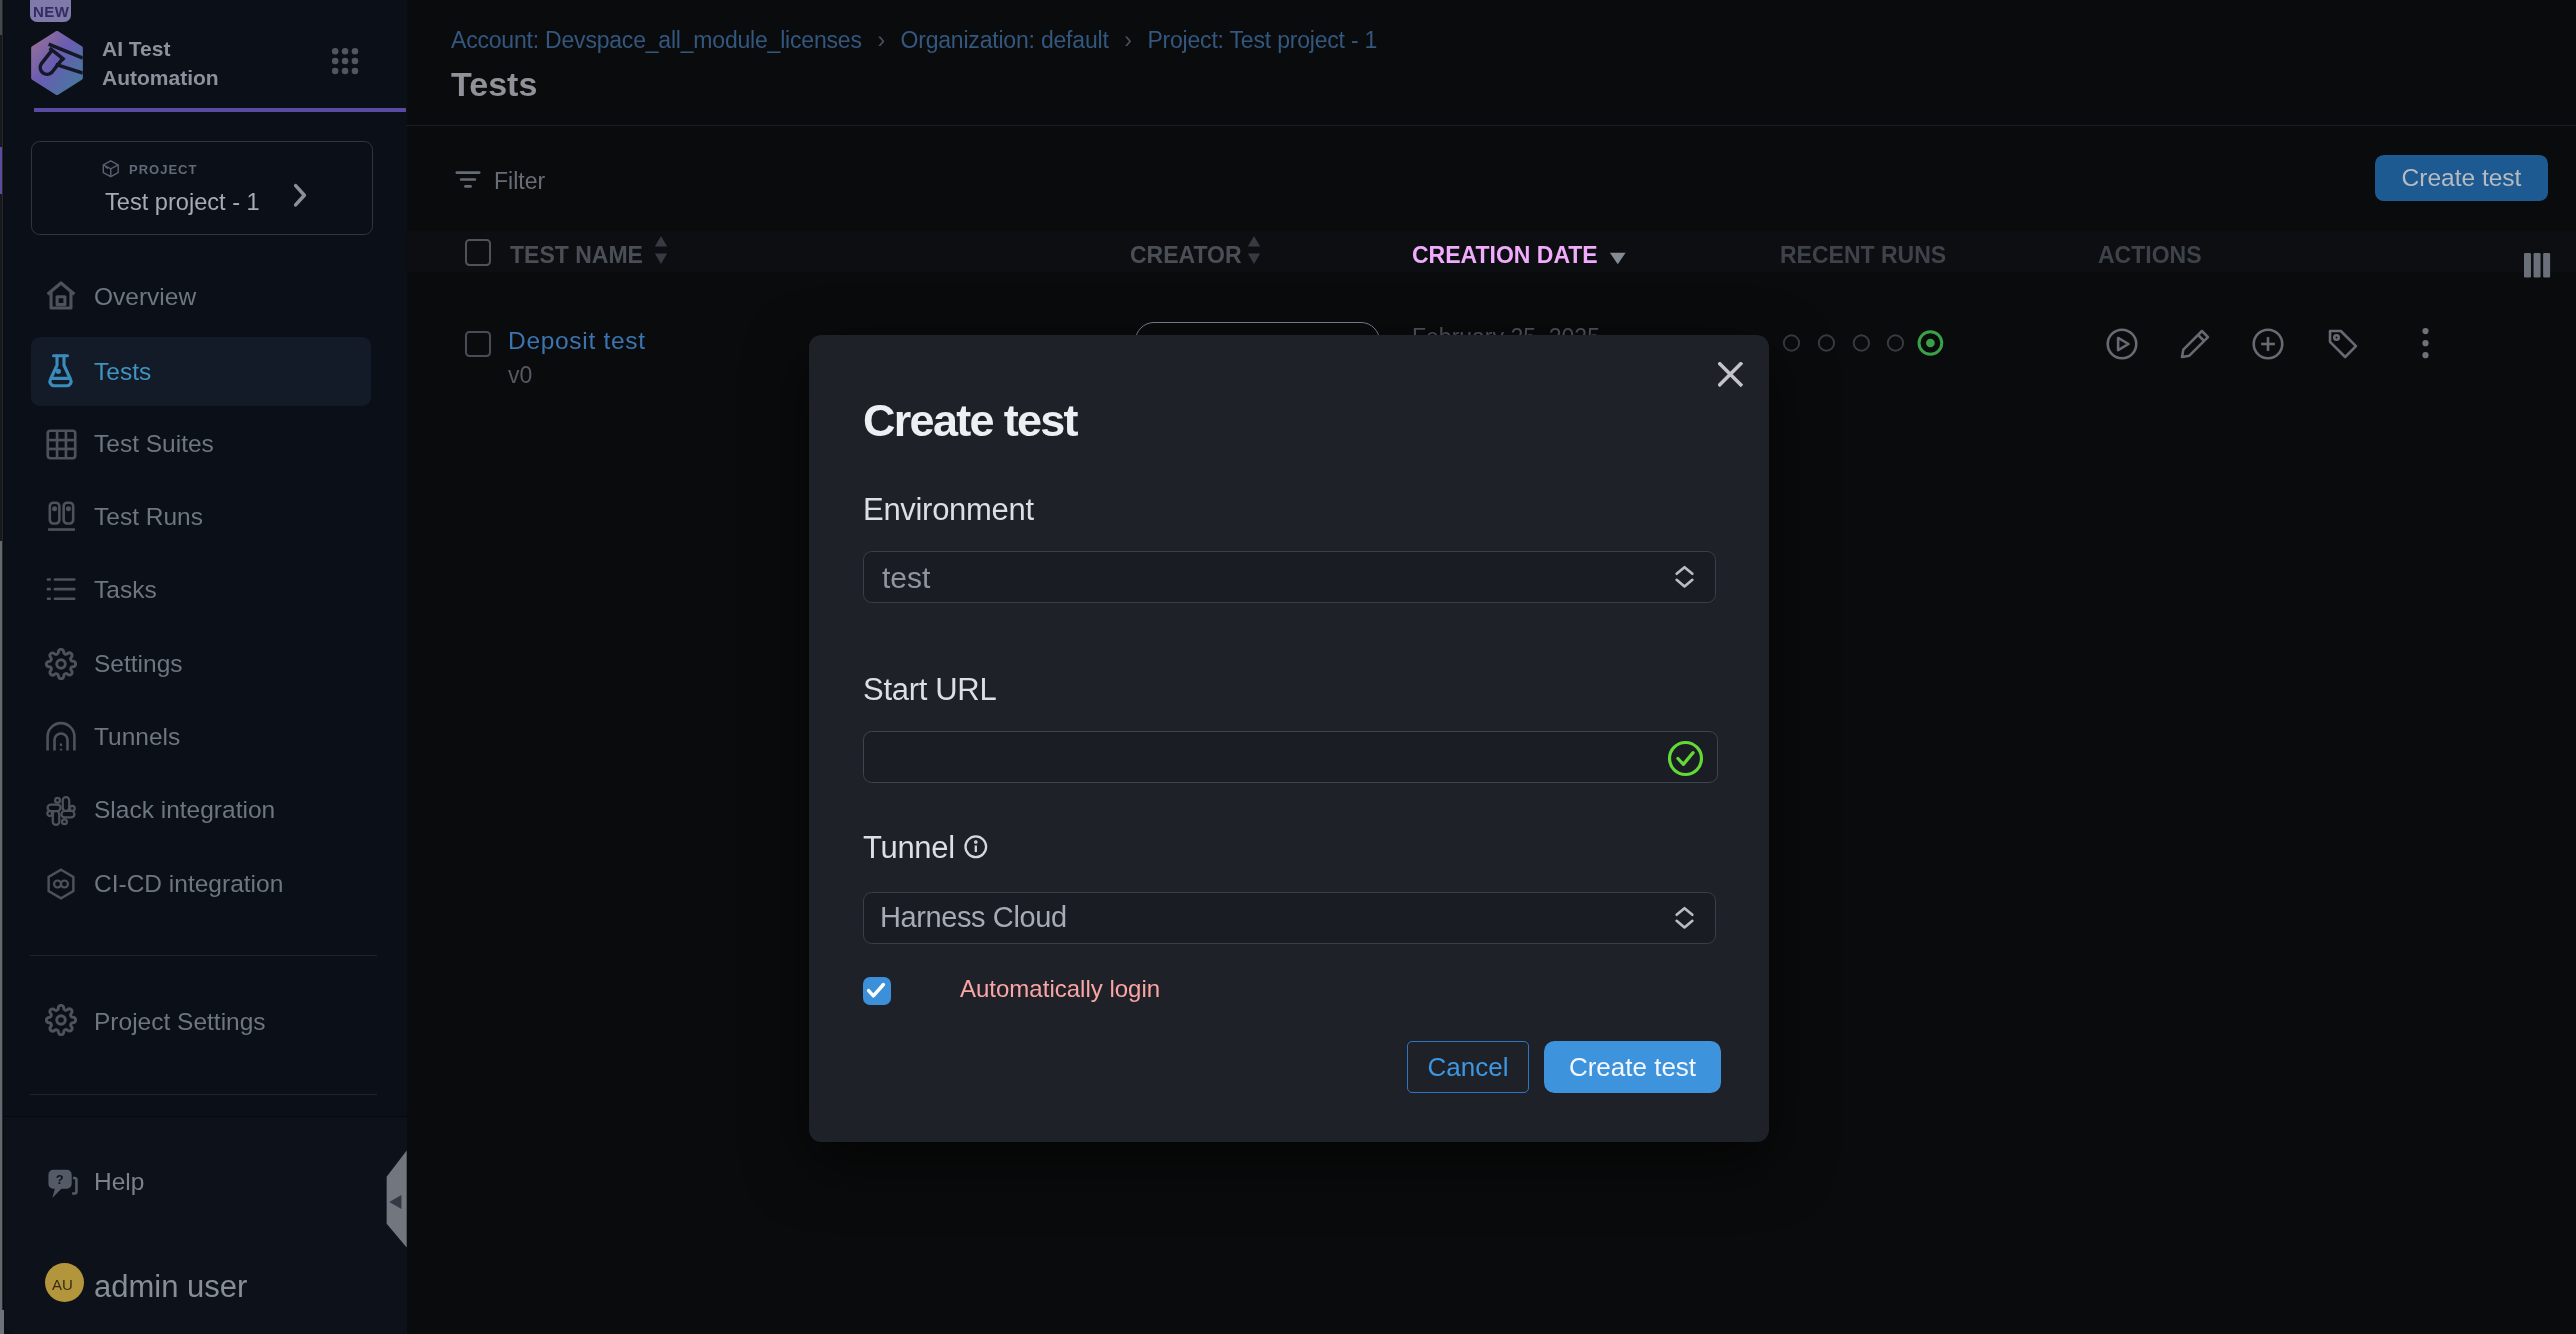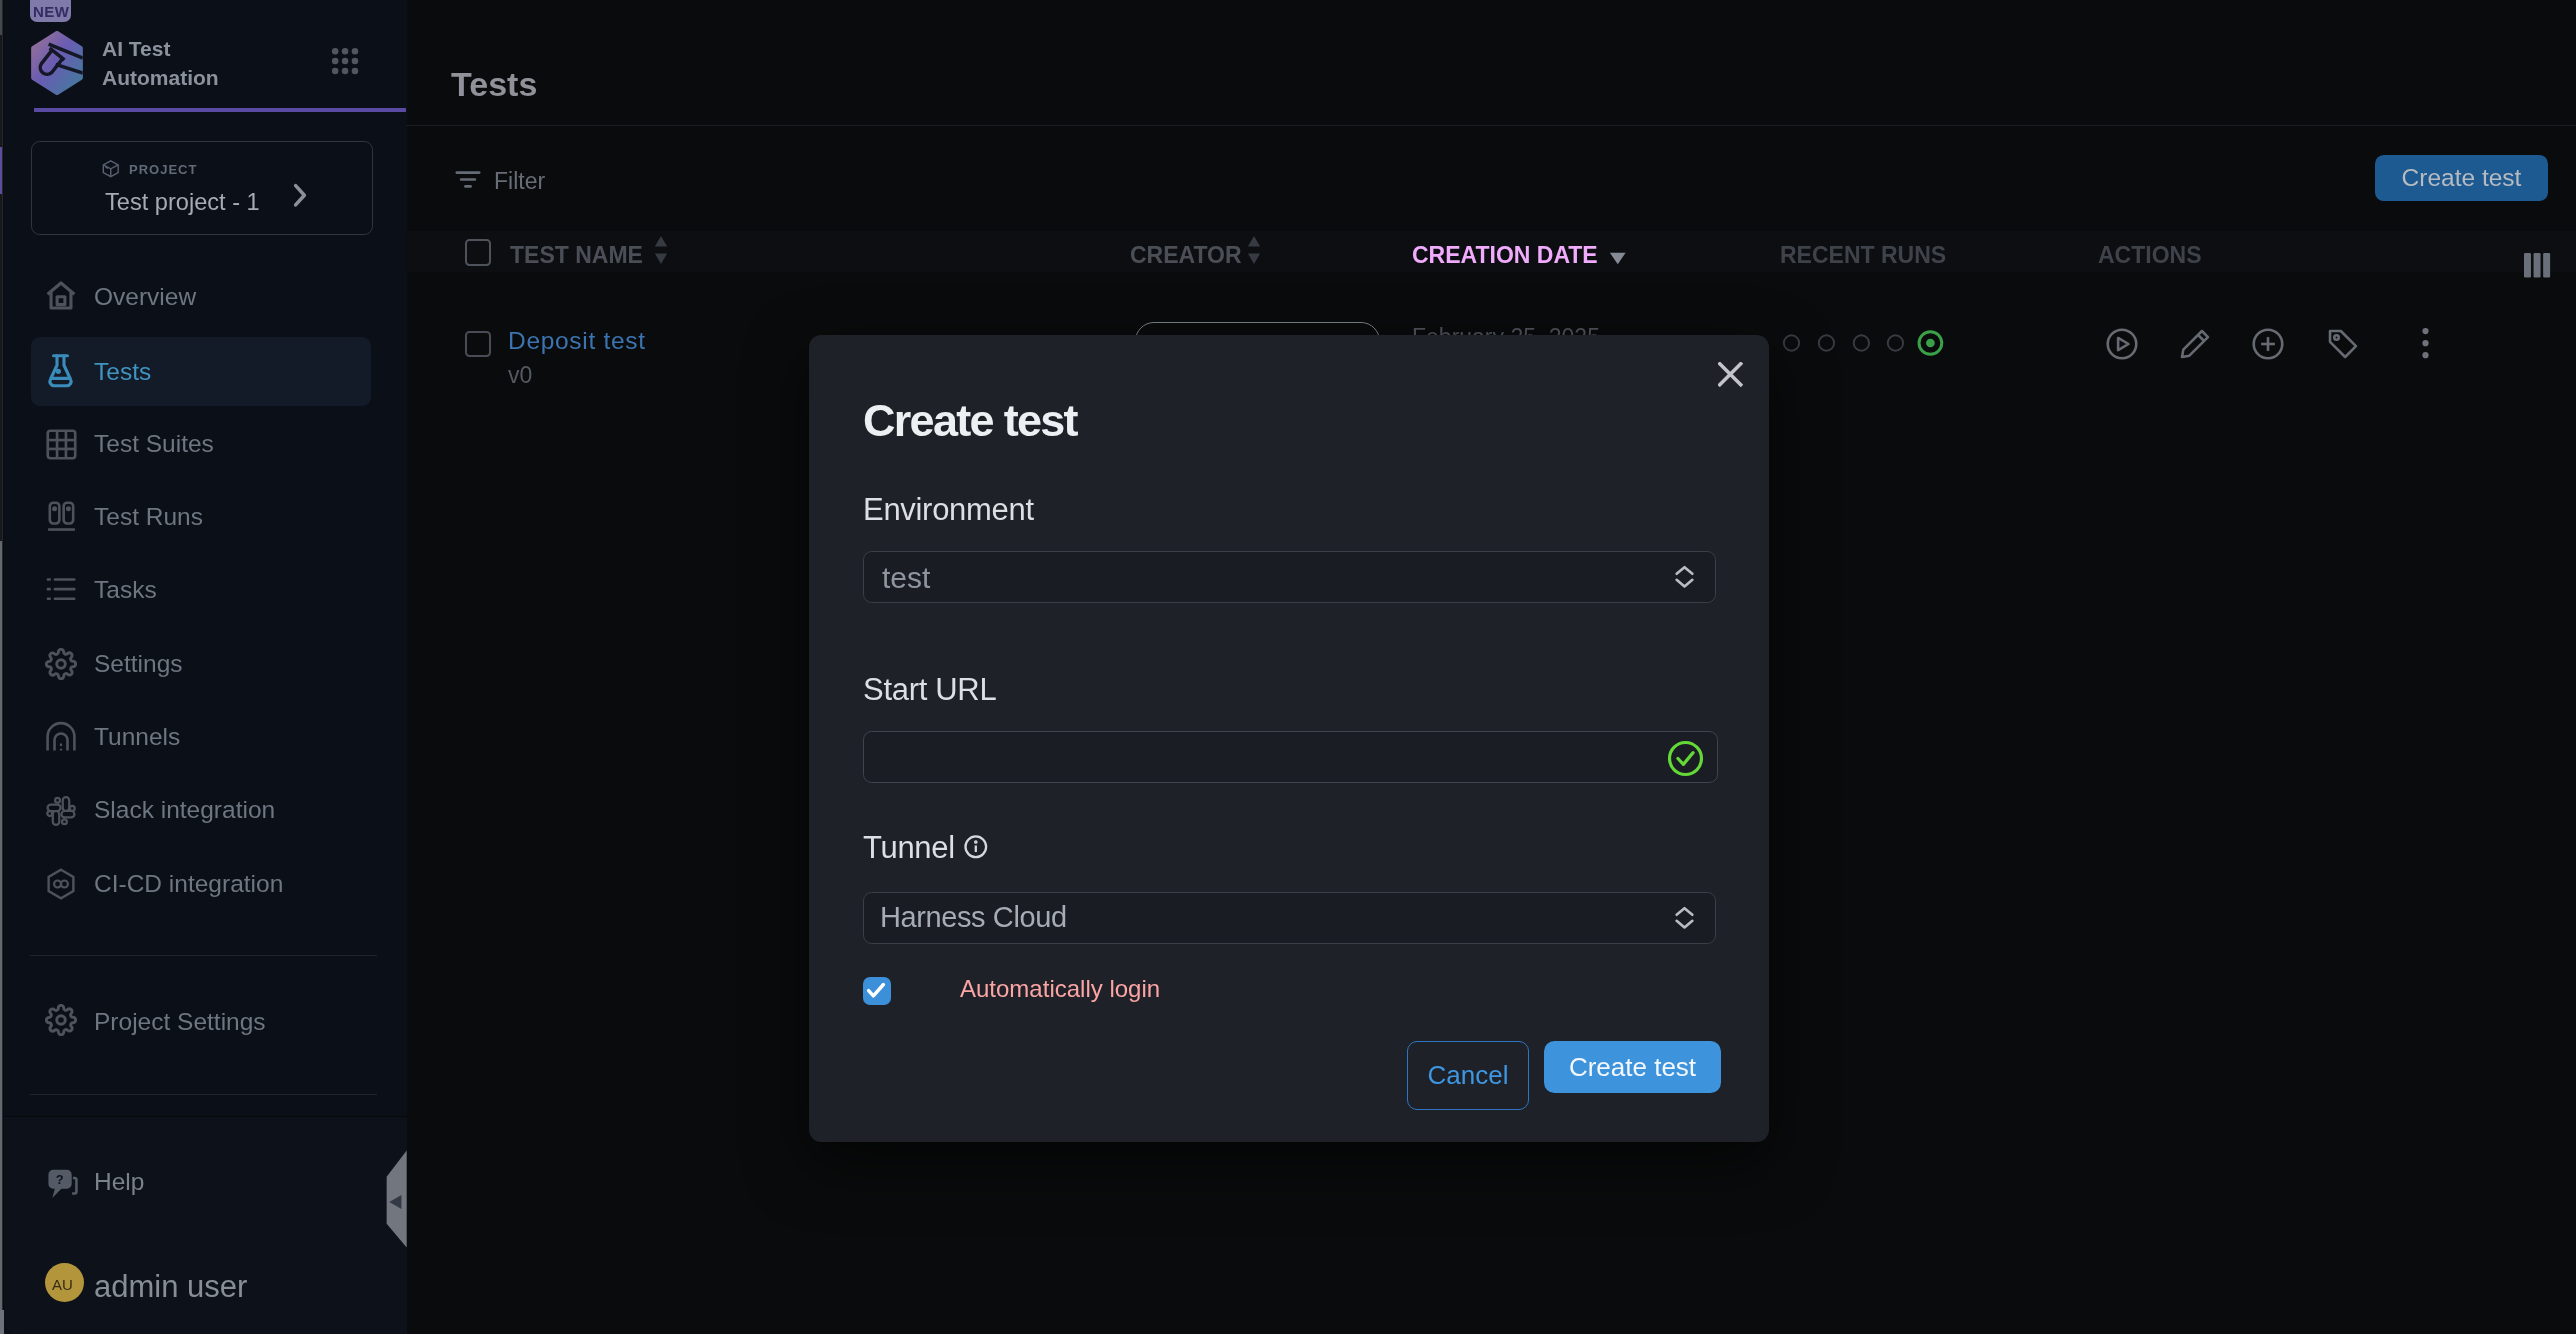--- a/index.html
+++ b/index.html
@@ -161,20 +161,21 @@
 <div class="txt" style="left:94px;top:1168px;font-size:24.5px;color:#7b828c">Help</div>
 <div class="abs" style="left:45px;top:1263px;width:39px;height:39px;border-radius:50%;background:#b3953c"></div>
 <div class="txt" style="left:52px;top:1276px;font-size:15px;font-weight:normal;color:#352e15">AU</div>
 <div class="txt" style="left:94px;top:1269px;font-size:31px;color:#878e98">admin user</div>
 
 <svg class="abs" style="left:384px;top:1148px" width="23.6" height="102" viewBox="0 0 27 117">
   <polygon points="26,3 3,33 3,87 26,114" fill="#71767f"></polygon>
   <polygon points="6,62 20,54 20,70" fill="#343a45"></polygon>
 </svg>
 
+<div class="txt" style="left:451px;top:27px;font-size:23px;letter-spacing:-0.2px;color:#33577f">Account: Devspace_all_module_licenses<span style="color:#49505a;padding:0 15.7px">›</span>Organization: default<span style="color:#49505a;padding:0 15.7px">›</span>Project: Test project - 1</div>
 
 <div class="txt" style="left:451px;top:65px;font-size:34px;font-weight:600;color:#8f9399">Tests</div>
 <div class="abs" style="left:406px;top:125px;width:2170px;height:0.9px;background:#191c21"></div>
 
 <svg class="abs" style="left:455px;top:170px" width="26" height="19" viewBox="0 0 30 22" stroke="#666c76" stroke-width="3" stroke-linecap="round">
   <line x1="2" y1="3" x2="28" y2="3"></line>
       <line x1="7" y1="11" x2="23" y2="11"></line>
       <line x1="12" y1="19" x2="18" y2="19"></line>
 </svg>
 <div class="txt" style="left:494px;top:168px;font-size:23px;color:#676d77">Filter</div>
@@ -277,17 +278,17 @@
   <polyline points="3,10 12,2.5 21,10"></polyline>
       <polyline points="3,17 12,24.5 21,17"></polyline>
 </svg>
 
 <div class="abs" style="left:863px;top:977px;width:28px;height:28px;background:#3c90da;border-radius:7px"></div>
 <svg class="abs" style="left:866px;top:981px" width="20" height="18.3" viewBox="0 0 23 21" fill="none" stroke="#fff" stroke-width="4" stroke-linecap="round" stroke-linejoin="round">
   <polyline points="3,11 8.5,17 20,4"></polyline>
 </svg>
 <div class="txt" style="left:960px;top:975px;font-size:24px;color:#fca5a5">Automatically login</div>
 
-<div class="abs" style="left:1407px;top:1041px;width:122px;height:69px;border:1.7px solid #2e76c4;border-radius:10px;display:flex;align-items:center;justify-content:center;font-size:26px;color:#3d97e3">Cancel</div>
+<div class="abs" style="left:1407px;top:1041px;width:122px;height:52px;border:1.7px solid #2e76c4;border-radius:5px;display:flex;align-items:center;justify-content:center;font-size:26px;color:#3d97e3">Cancel</div>
 <div class="abs" style="left:1544px;top:1041px;width:177px;height:52px;background:#3e93dd;border-radius:10.5px;display:flex;align-items:center;justify-content:center;font-size:26px;color:#f4f8fc">Create test</div>
 
 </div>
 
 
 </body></html>

